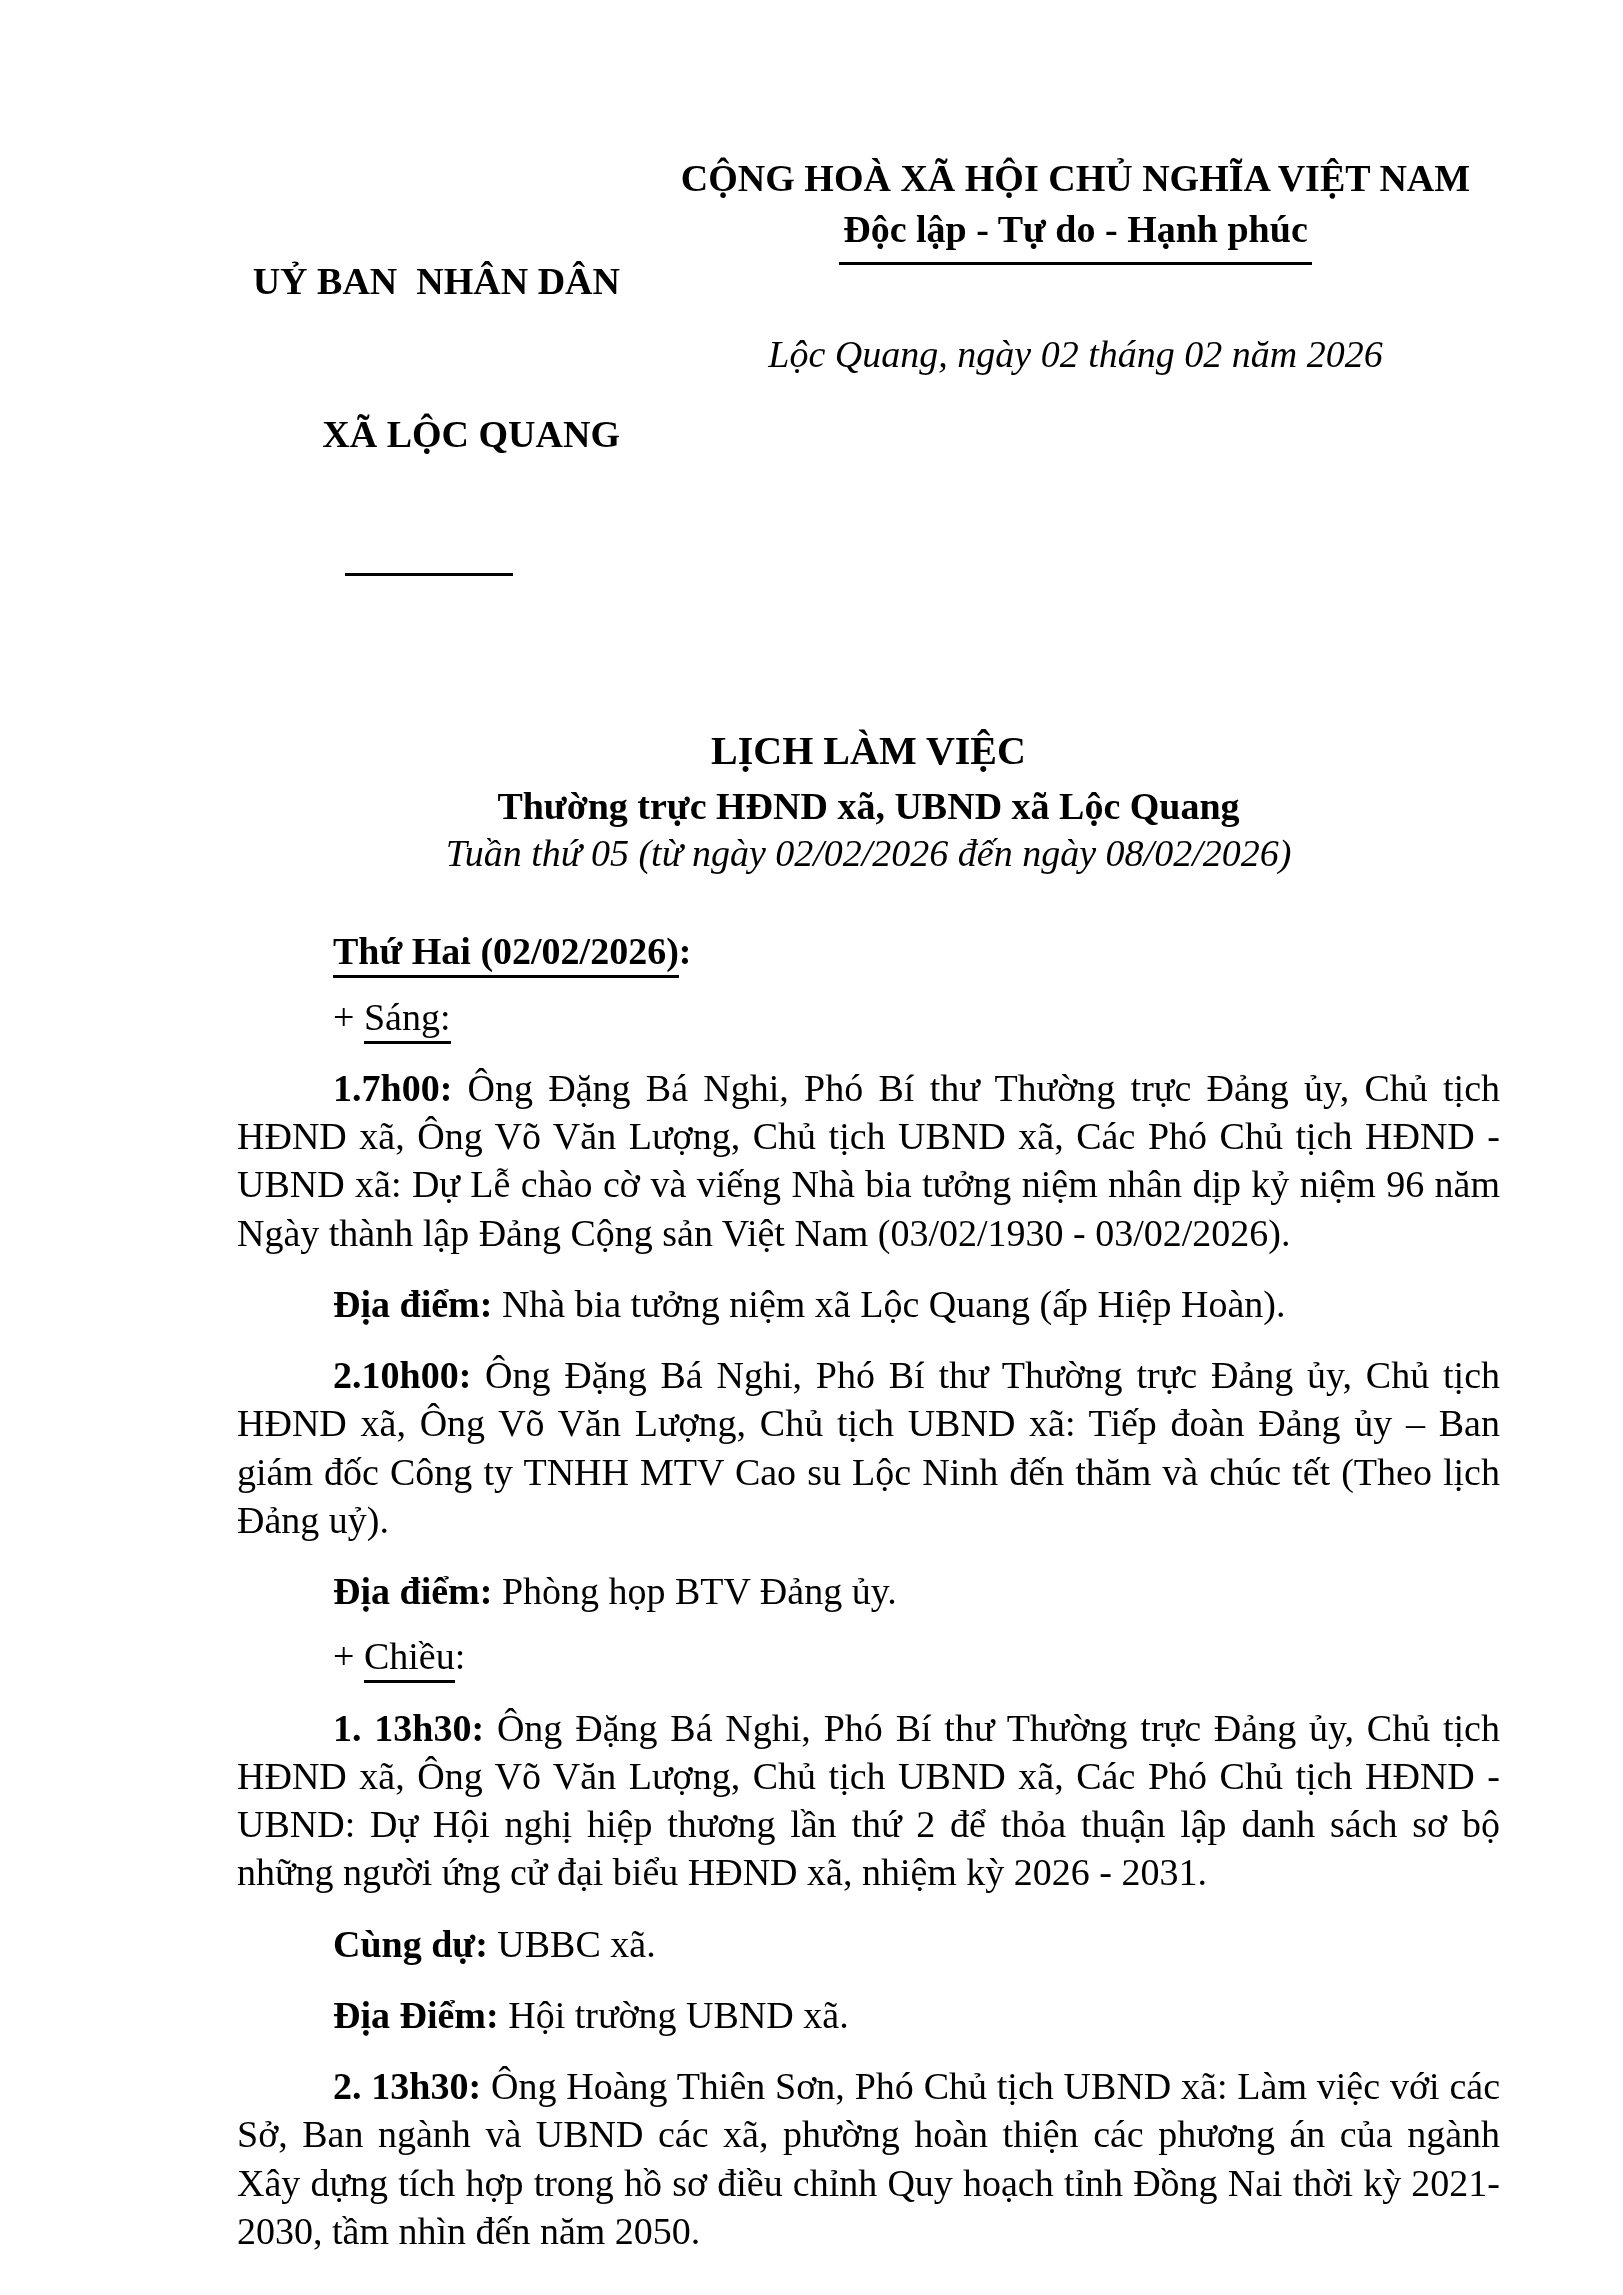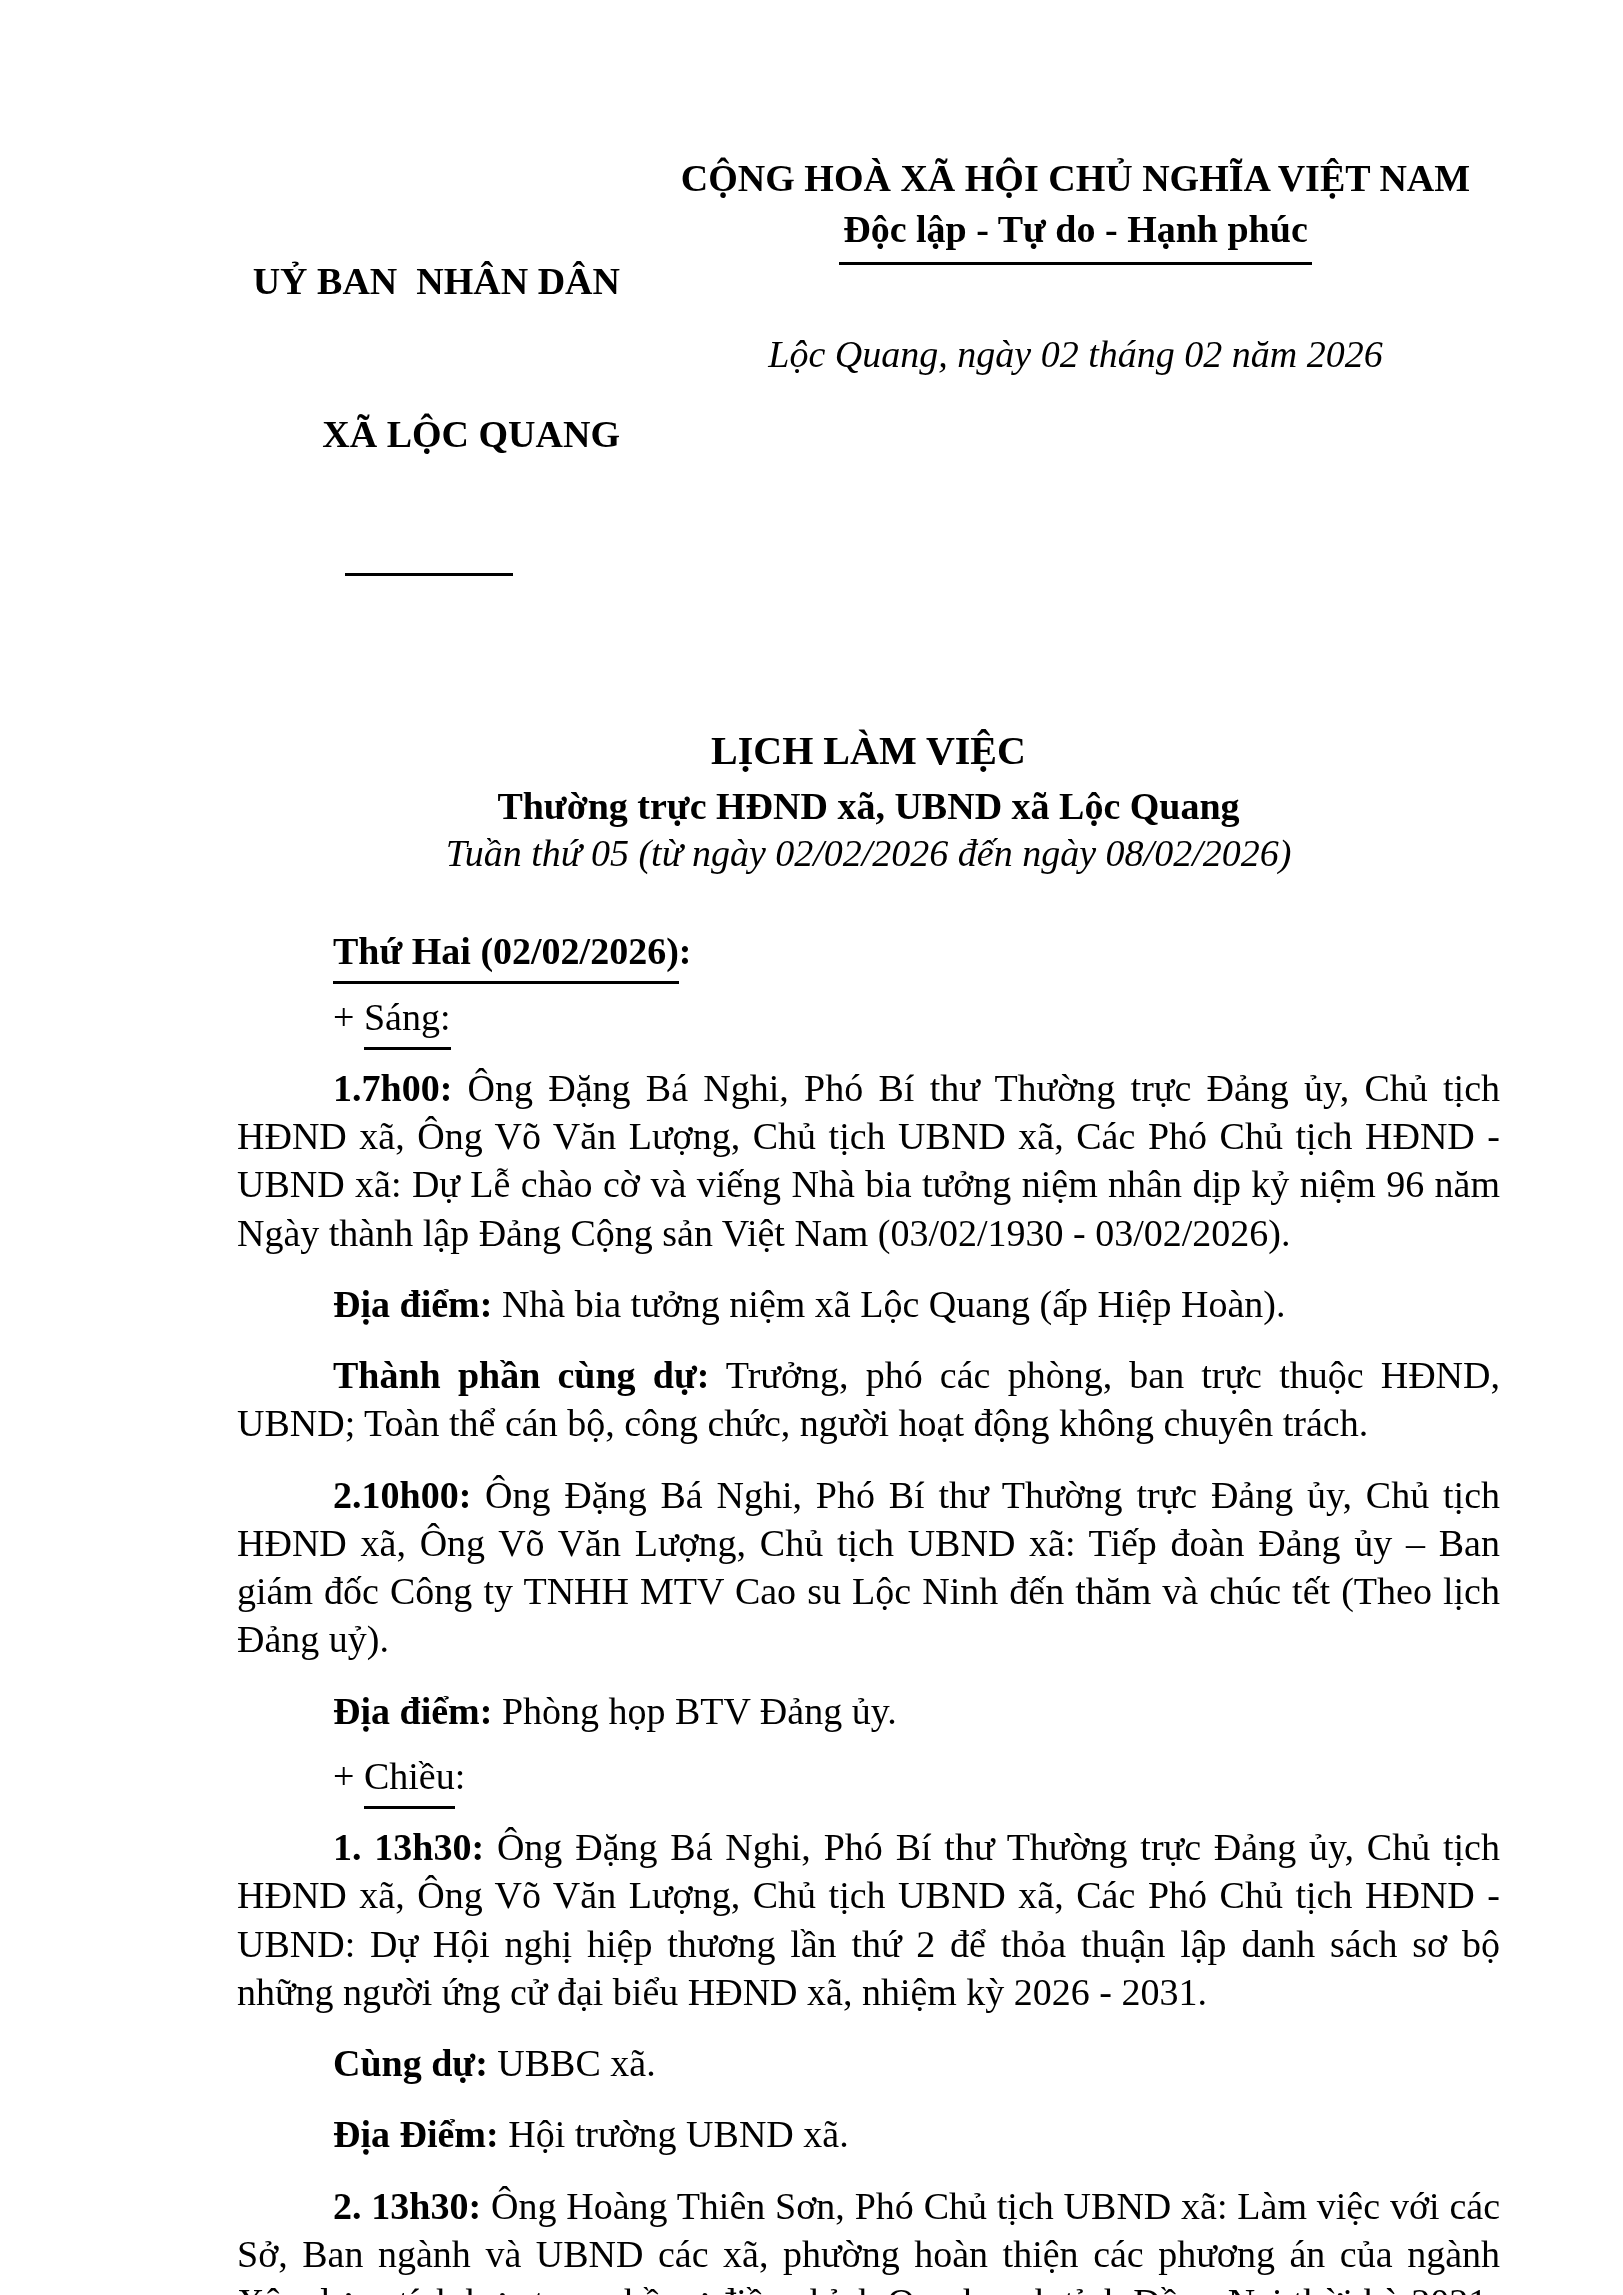--- a/index.html
+++ b/index.html
@@ -94,21 +94,21 @@
   }
   .para {
     margin-top: 23px;
     text-indent: 96px;
     text-align: justify;
     line-height: 1.27;
   }
   .b { font-weight: bold; }
   .u {
     border-bottom: 3.8px solid #000;
-    padding-bottom: 9px;
+    padding-bottom: 3px;
   }
 </style>
 </head>
 <body>
 
 <div class="page">
   <div class="content">
 
     <div class="header">
       <div class="header-left">
@@ -132,21 +132,20 @@
     </div>
 
     <p class="day-heading"><span class="u">Thứ Hai (02/02/2026)</span><span>:</span></p>
 
     <p class="session-heading"><span>+ </span><span class="u">Sáng:</span></p>
 
     <p class="para"><span class="b">1.7h00:</span><span> Ông Đặng Bá Nghi, Phó Bí thư Thường trực Đảng ủy, Chủ tịch HĐND xã, Ông Võ Văn Lượng, Chủ tịch UBND xã, Các Phó Chủ tịch HĐND - UBND xã: Dự Lễ chào cờ và viếng Nhà bia tưởng niệm nhân dịp kỷ niệm 96 năm Ngày thành lập Đảng Cộng sản Việt Nam (03/02/1930 - 03/02/2026).</span></p>
 
     <p class="para"><span class="b">Địa điểm:</span><span> Nhà bia tưởng niệm xã Lộc Quang (ấp Hiệp Hoàn).</span></p>
 
-    <p class="para"><span class="b">Thành phần cùng dự:</span><span> Trưởng, phó các phòng, ban trực thuộc HĐND, UBND; Toàn thể cán bộ, công chức, người hoạt động không chuyên trách.</span></p>
 
     <p class="para"><span class="b">2.10h00:</span><span> Ông Đặng Bá Nghi, Phó Bí thư Thường trực Đảng ủy, Chủ tịch HĐND xã, Ông Võ Văn Lượng, Chủ tịch UBND xã: Tiếp đoàn Đảng ủy – Ban giám đốc Công ty TNHH MTV Cao su Lộc Ninh đến thăm và chúc tết (Theo lịch Đảng uỷ).</span></p>
 
     <p class="para"><span class="b">Địa điểm:</span><span> Phòng họp BTV Đảng ủy.</span></p>
 
     <p class="session-heading"><span>+ </span><span class="u">Chiều</span><span>:</span></p>
 
     <p class="para"><span class="b">1. 13h30:</span><span> Ông Đặng Bá Nghi, Phó Bí thư Thường trực Đảng ủy, Chủ tịch HĐND xã, Ông Võ Văn Lượng, Chủ tịch UBND xã, Các Phó Chủ tịch HĐND - UBND: Dự Hội nghị hiệp thương lần thứ 2 để thỏa thuận lập danh sách sơ bộ những người ứng cử đại biểu HĐND xã, nhiệm kỳ 2026 - 2031.</span></p>
 
     <p class="para"><span class="b">Cùng dự:</span><span> UBBC xã.</span></p>

